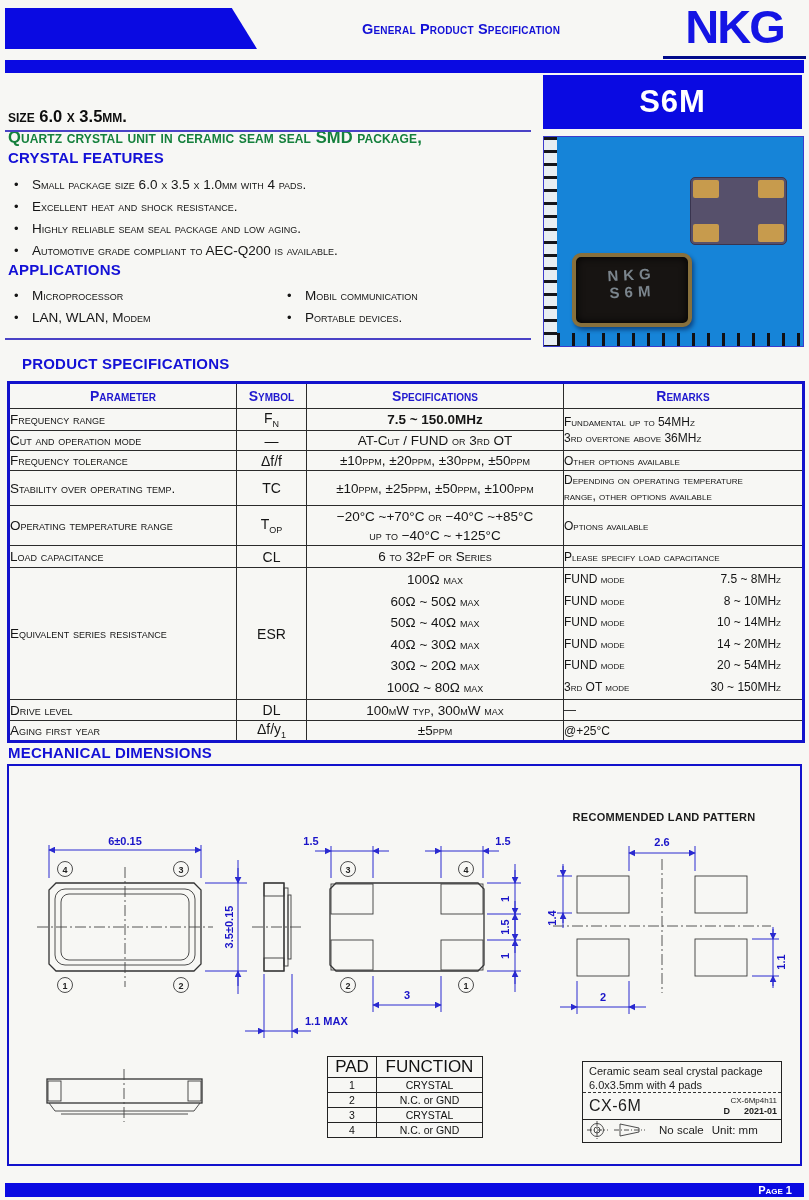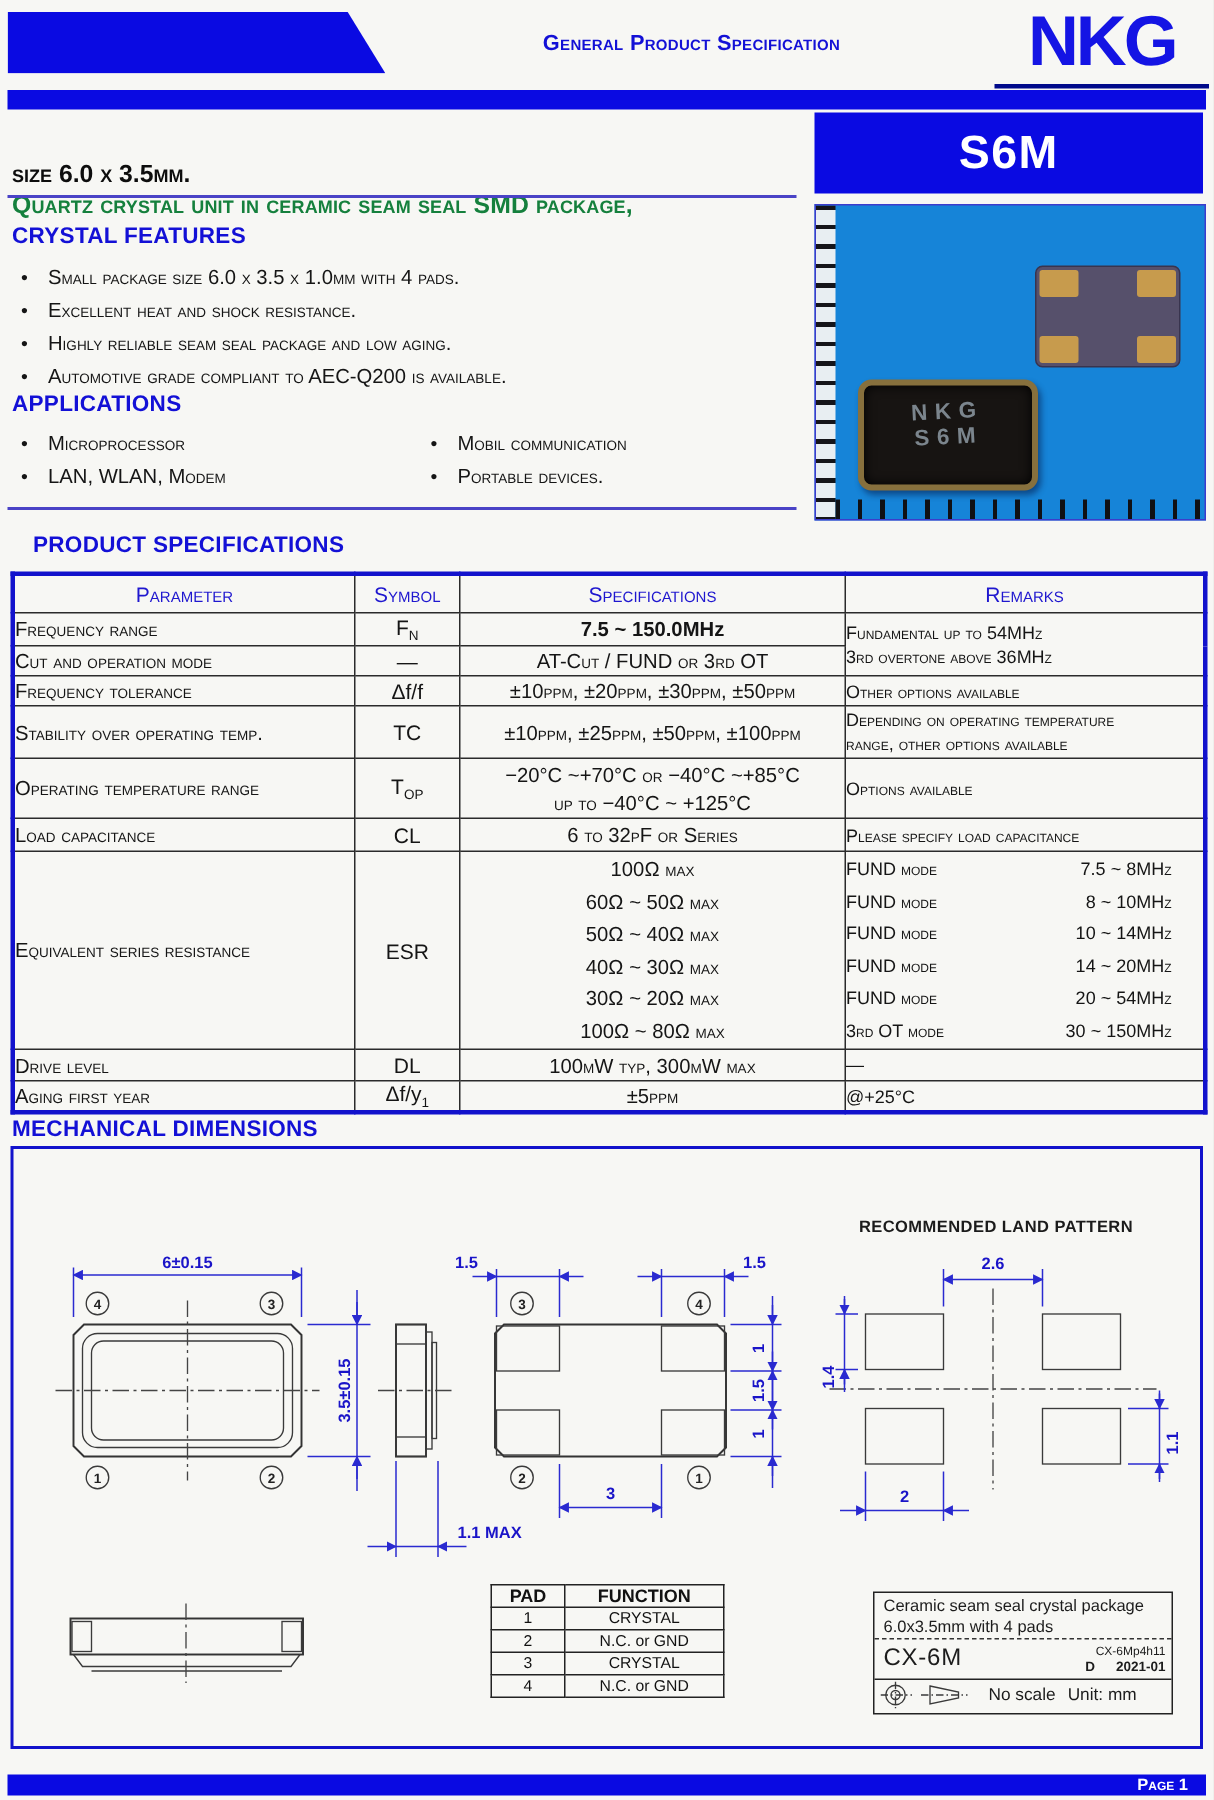--- a/index.html
+++ b/index.html
@@ -44,21 +44,21 @@
   
   .bullet-row{position:absolute;font-size:13.5px;color:#151515;}
   .dot{display:inline-block;width:18px;font-size:13px;}
 
   #apps-rule{left:5px;top:338px;width:526px;height:2px;background:#4a43c6;}
 
   
   #spec-table{left:7px;top:381px;width:795px;border-collapse:collapse;table-layout:fixed;
       border:3px solid #1212cc;font-size:13.5px;color:#151515;}
   #spec-table th,#spec-table td{border:1px solid #2b2b2b;padding:0;overflow:hidden;}
-  #spec-table th{font-size:14px;font-weight:400;color:#1f17cf;height:24px;}
+  #spec-table th{font-size:14px;font-weight:700;color:#1f17cf;height:24px;}
   td.p{padding-left:5px;}
   td.s{text-align:center;font-size:14px;}
   td.v{text-align:center;}
   td.r{padding-left:5px;font-size:12px;margin-left:13px;}
   tr.rA{height:22px;} tr.rB{height:20px;} tr.rC{height:35px;} tr.rD{height:40px;} tr.rE{height:132px;} tr.rF{height:21px;}
   .bold{font-weight:700;}
   sub{font-size:9px;}
   .two-line{line-height:16px;}
   .esr-line{height:21.5px;line-height:21.5px;}
   .esr-rem{display:flex;height:21.5px;line-height:21.5px;}
@@ -73,21 +73,21 @@
   .cl{fill:none;stroke:#444;stroke-width:.9;stroke-dasharray:11 3 2 3;}
   .dim{fill:none;stroke:#2a2ad0;stroke-width:1;}
   .dtxt{fill:#1a14c8;}
   .ctxt{fill:#222;font:600 9px "Liberation Sans",sans-serif;}
   .lptxt{fill:#1b1b1b;font:600 11px "Liberation Sans",sans-serif;letter-spacing:.3px;}
 
   
   #pad-table{position:absolute;left:318px;top:290px;width:156px;border-collapse:collapse;
       font-size:10.5px;color:#111;background:transparent;}
   #pad-table th,#pad-table td{border:1.2px solid #222;text-align:center;height:14px;padding:0;}
-  #pad-table th{font-weight:700;font-size:12px;}
+  #pad-table th{font-weight:400;font-size:17px;}
 
   
   #title-block{position:absolute;left:573px;top:295px;width:200px;height:82px;border:1.5px solid #222;
       font-size:11px;color:#1c1c1c;box-sizing:border-box;}
   #tb-desc{padding:3px 6px 2px 6px;line-height:13.5px;border-bottom:1.5px dashed #333;height:31px;box-sizing:border-box;}
   #tb-mid{display:flex;justify-content:space-between;border-bottom:1.5px solid #222;height:27px;box-sizing:border-box;padding:1px 4px 0 6px;}
   #tb-model{font-size:16px;letter-spacing:.5px;padding-top:3px;}
   #tb-codes{text-align:right;line-height:11px;padding-top:1px;}
   #tb-code{font-size:8px;}
   #tb-rev{font-size:9px;font-weight:700;display:flex;gap:14px;justify-content:flex-end;}

